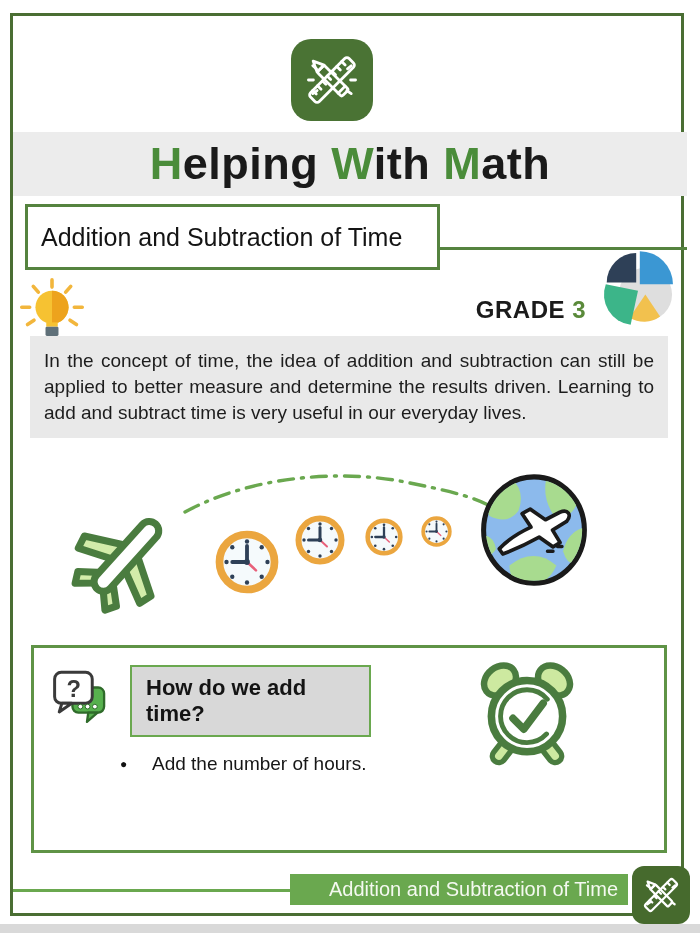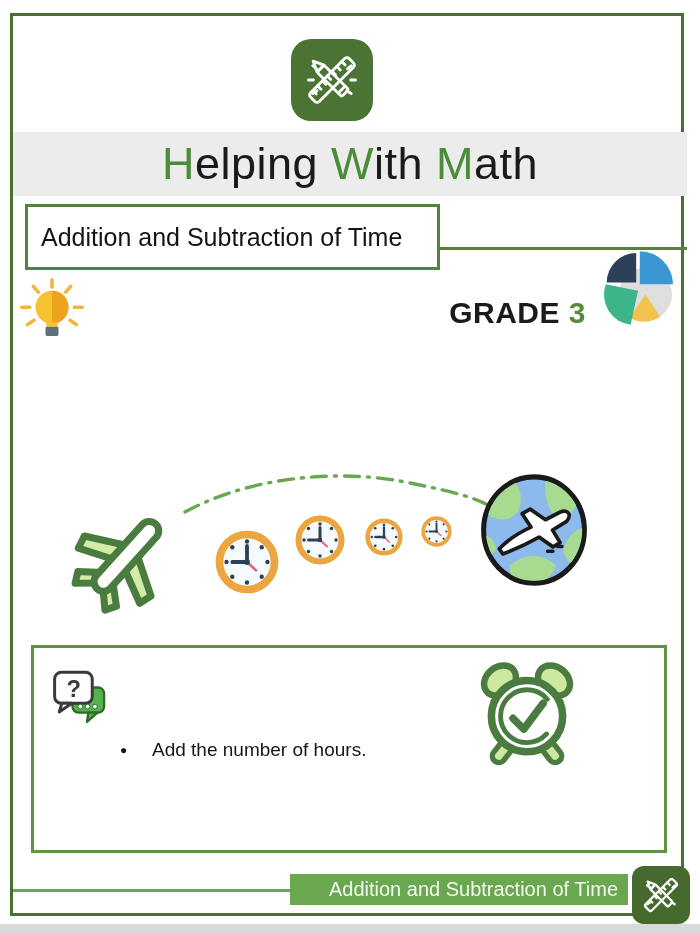--- a/index.html
+++ b/index.html
@@ -2,43 +2,43 @@
 <html><head>
 <meta charset="utf-8">
 <style>
   html,body{margin:0;padding:0;}
   body{font-family:"Liberation Sans",sans-serif;background:#fff;}
   .page{position:relative;width:700px;height:933px;background:#fff;overflow:hidden;}
   .frame{position:absolute;left:10px;top:13px;width:674px;height:903px;border:3px solid #4a6e33;box-sizing:border-box;background:transparent;}
   .logo-top{position:absolute;left:291px;top:39px;width:82px;height:82px;background:#4a7334;border-radius:20px;display:flex;align-items:center;justify-content:center;}
   .logo-footer{position:absolute;left:632px;top:866px;width:58px;height:58px;background:#466a2d;border-radius:12px;display:flex;align-items:center;justify-content:center;z-index:5;}
   .banner{position:absolute;left:13px;top:132px;width:674px;height:64px;background:#ececec;display:flex;align-items:center;justify-content:center;}
-  .brand{font-size:45px;font-weight:400;color:#1a1a1a;letter-spacing:0.5px;white-space:pre;}
+  .brand{font-size:45px;font-weight:700;color:#1a1a1a;letter-spacing:0.5px;white-space:pre;}
   .brand .g{color:#4a8c3a;}
   .title-box{position:absolute;left:25px;top:204px;width:415px;height:66px;background:#fff;border:3px solid #55833f;box-sizing:border-box;display:flex;align-items:center;z-index:2;}
   .title-box span{font-size:25px;color:#141414;padding-left:13px;}
   .connector{position:absolute;left:440px;top:247px;width:247px;height:3px;background:#55833f;}
   .bulb{position:absolute;left:16px;top:276px;width:72px;height:74px;}
-  .grade{position:absolute;left:420px;top:296px;width:166px;text-align:right;font-size:30px;font-weight:bold;color:#1b1b1b;letter-spacing:0.5px;}
+  .grade{position:absolute;left:420px;top:296px;width:166px;text-align:right;font-size:24px;font-weight:bold;color:#1b1b1b;letter-spacing:0.5px;}
   .grade .num{color:#5a8a3a;}
   .pie{position:absolute;left:591px;top:242px;width:94px;height:92px;}
   .intro{position:absolute;left:30px;top:336px;width:638px;background:#e9e9e9;box-sizing:border-box;padding:12px 14px;font-size:19px;line-height:26px;color:#1d1d1d;text-align:justify;}
   .flightpath{position:absolute;left:175px;top:470px;width:320px;height:55px;}
   .plane{position:absolute;left:60px;top:500px;width:128px;height:118px;}
   .clock1{position:absolute;left:215px;top:530px;width:64px;height:64px;}
   .clock2{position:absolute;left:295px;top:515px;width:50px;height:50px;}
   .clock3{position:absolute;left:365px;top:518px;width:38px;height:38px;}
   .clock4{position:absolute;left:421px;top:516px;width:31px;height:31px;}
   .earth{position:absolute;left:478px;top:471px;width:112px;height:118px;}
   .info-box{position:absolute;left:31px;top:645px;width:636px;height:208px;border:3px solid #5f9346;box-sizing:border-box;background:#fff;}
   .speech{position:absolute;left:16px;top:18px;width:66px;height:72px;}
   .question-box{position:absolute;left:96px;top:17px;width:241px;height:72px;background:#d8d8d8;border:2px solid #6aa84f;box-sizing:border-box;display:flex;align-items:center;}
   .question-box span{font-size:22px;font-weight:bold;color:#141414;padding-left:14px;}
   .alarm{position:absolute;left:439px;top:9px;width:108px;height:114px;}
-  .bullets{position:absolute;left:60px;top:90px;width:500px;margin:0;padding:0;list-style:none;}
+  .bullets{position:absolute;left:60px;top:104px;width:500px;margin:0;padding:0;list-style:none;}
   .bullets li{position:relative;padding-left:58px;font-size:19px;line-height:24px;color:#161616;}
   .bullets li::before{content:"\25CF";position:absolute;left:26px;top:0;font-size:12px;line-height:24px;color:#111;}
   .footer-line{position:absolute;left:13px;top:889px;width:277px;height:3px;background:#6aa84f;}
   .footer-bar{position:absolute;left:290px;top:874px;width:338px;height:31px;background:#6aa84f;display:flex;align-items:center;justify-content:flex-end;}
   .footer-bar span{color:#f4f9f0;font-size:20px;padding-right:10px;}
   .bottom-strip{position:absolute;left:0;top:924px;width:700px;height:9px;background:#d9d9d9;}
 </style>
 </head>
 <body>
 
@@ -84,20 +84,21 @@
   <div class="grade"><span>GRADE</span> <span class="num">3</span></div>
 
   <svg class="pie" viewBox="0 0 100 100">
     <circle cx="58" cy="57" r="29" fill="#dedede"></circle>
     <path d="M58 57 L74 81 A29 29 0 0 1 41 82 Z" fill="#f2c14e"></path>
     <path d="M52 46 L52 10 A36 36 0 0 1 88 46 Z" fill="#3b97d3"></path>
     <path d="M48 44 L48 12 A32 32 0 0 0 16 44 Z" fill="#2e4057"></path>
     <path d="M50 53 L15 46 A33 33 0 0 0 42 90 Z" fill="#3cb589"></path>
   </svg>
 
+  <div class="intro">In the concept of time, the idea of addition and subtraction can still be applied to better measure and determine the results driven. Learning to add and subtract time is very useful in our everyday lives.</div>
 
   <svg class="flightpath" viewBox="0 0 320 55">
     <path d="M10 42 C80 4 170 0 230 12 C270 20 296 26 313 35" fill="none" stroke="#6aa84f" stroke-width="3.4" stroke-linecap="round" stroke-dasharray="15 8 2 8"></path>
   </svg>
 
   <svg class="plane" viewBox="0 0 100 100">
     <g transform="rotate(42 50 50)" stroke="#4a7c3f" stroke-width="6" stroke-linejoin="round" stroke-linecap="round">
       <path d="M44 40 L12 58 L15 69 L44 56 Z" fill="#d3ecaa"></path>
       <path d="M56 40 L88 58 L85 69 L56 56 Z" fill="#d3ecaa"></path>
       <path d="M45 70 L28 84 L33 93 L47 80 Z" fill="#d3ecaa"></path>
@@ -204,20 +205,23 @@
         <path d="M18 52 L14 65 L33 52 Z" fill="#ffffff" stroke="#3a3a3a" stroke-width="4.5"></path>
         <g fill="#ffffff" stroke="#2f6b2a" stroke-width="1.5">
           <circle cx="46" cy="57" r="3.6"></circle>
             <circle cx="57" cy="57" r="3.6"></circle>
             <circle cx="68" cy="57" r="3.6"></circle>
         </g>
         <text x="36" y="42" text-anchor="middle" font-family="Liberation Sans, sans-serif" font-size="36" font-weight="bold" fill="#3a3a3a">?</text>
       </g>
     </svg>
 
+    <div class="question-box">
+      <span>How do we add time?</span>
+    </div>
 
     <svg class="alarm" viewBox="0 0 100 100">
       <g stroke="#4a7c3f" stroke-linecap="round">
         <ellipse cx="25" cy="19" rx="16" ry="12.5" transform="rotate(-38 25 19)" fill="#cde9a0" stroke-width="6"></ellipse>
         <ellipse cx="75" cy="19" rx="16" ry="12.5" transform="rotate(38 75 19)" fill="#cde9a0" stroke-width="6"></ellipse>
         <rect x="21" y="74" width="12" height="22" rx="6" transform="rotate(38 27 85)" fill="#cde9a0" stroke-width="5"></rect>
         <rect x="67" y="74" width="12" height="22" rx="6" transform="rotate(-38 73 85)" fill="#cde9a0" stroke-width="5"></rect>
         <circle cx="50" cy="52" r="33" fill="#ffffff" stroke-width="7"></circle>
         <circle cx="50" cy="52" r="24.5" fill="none" stroke-width="4.5" stroke-dasharray="118 36" stroke-dashoffset="-18"></circle>
         <path d="M37 54 L47 64 L65 40" fill="none" stroke-width="7" stroke-linejoin="round"></path>

